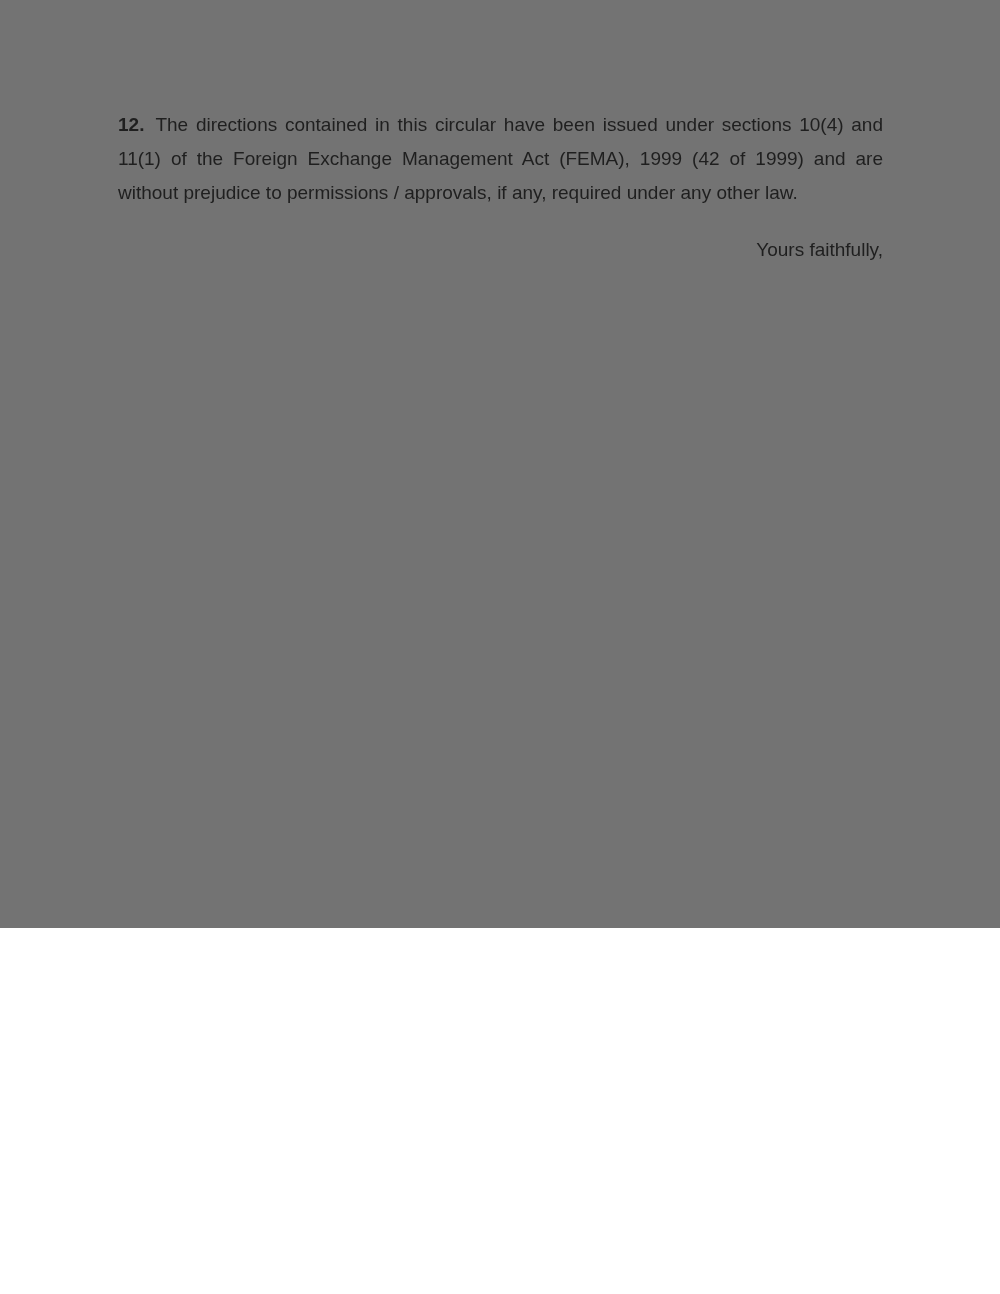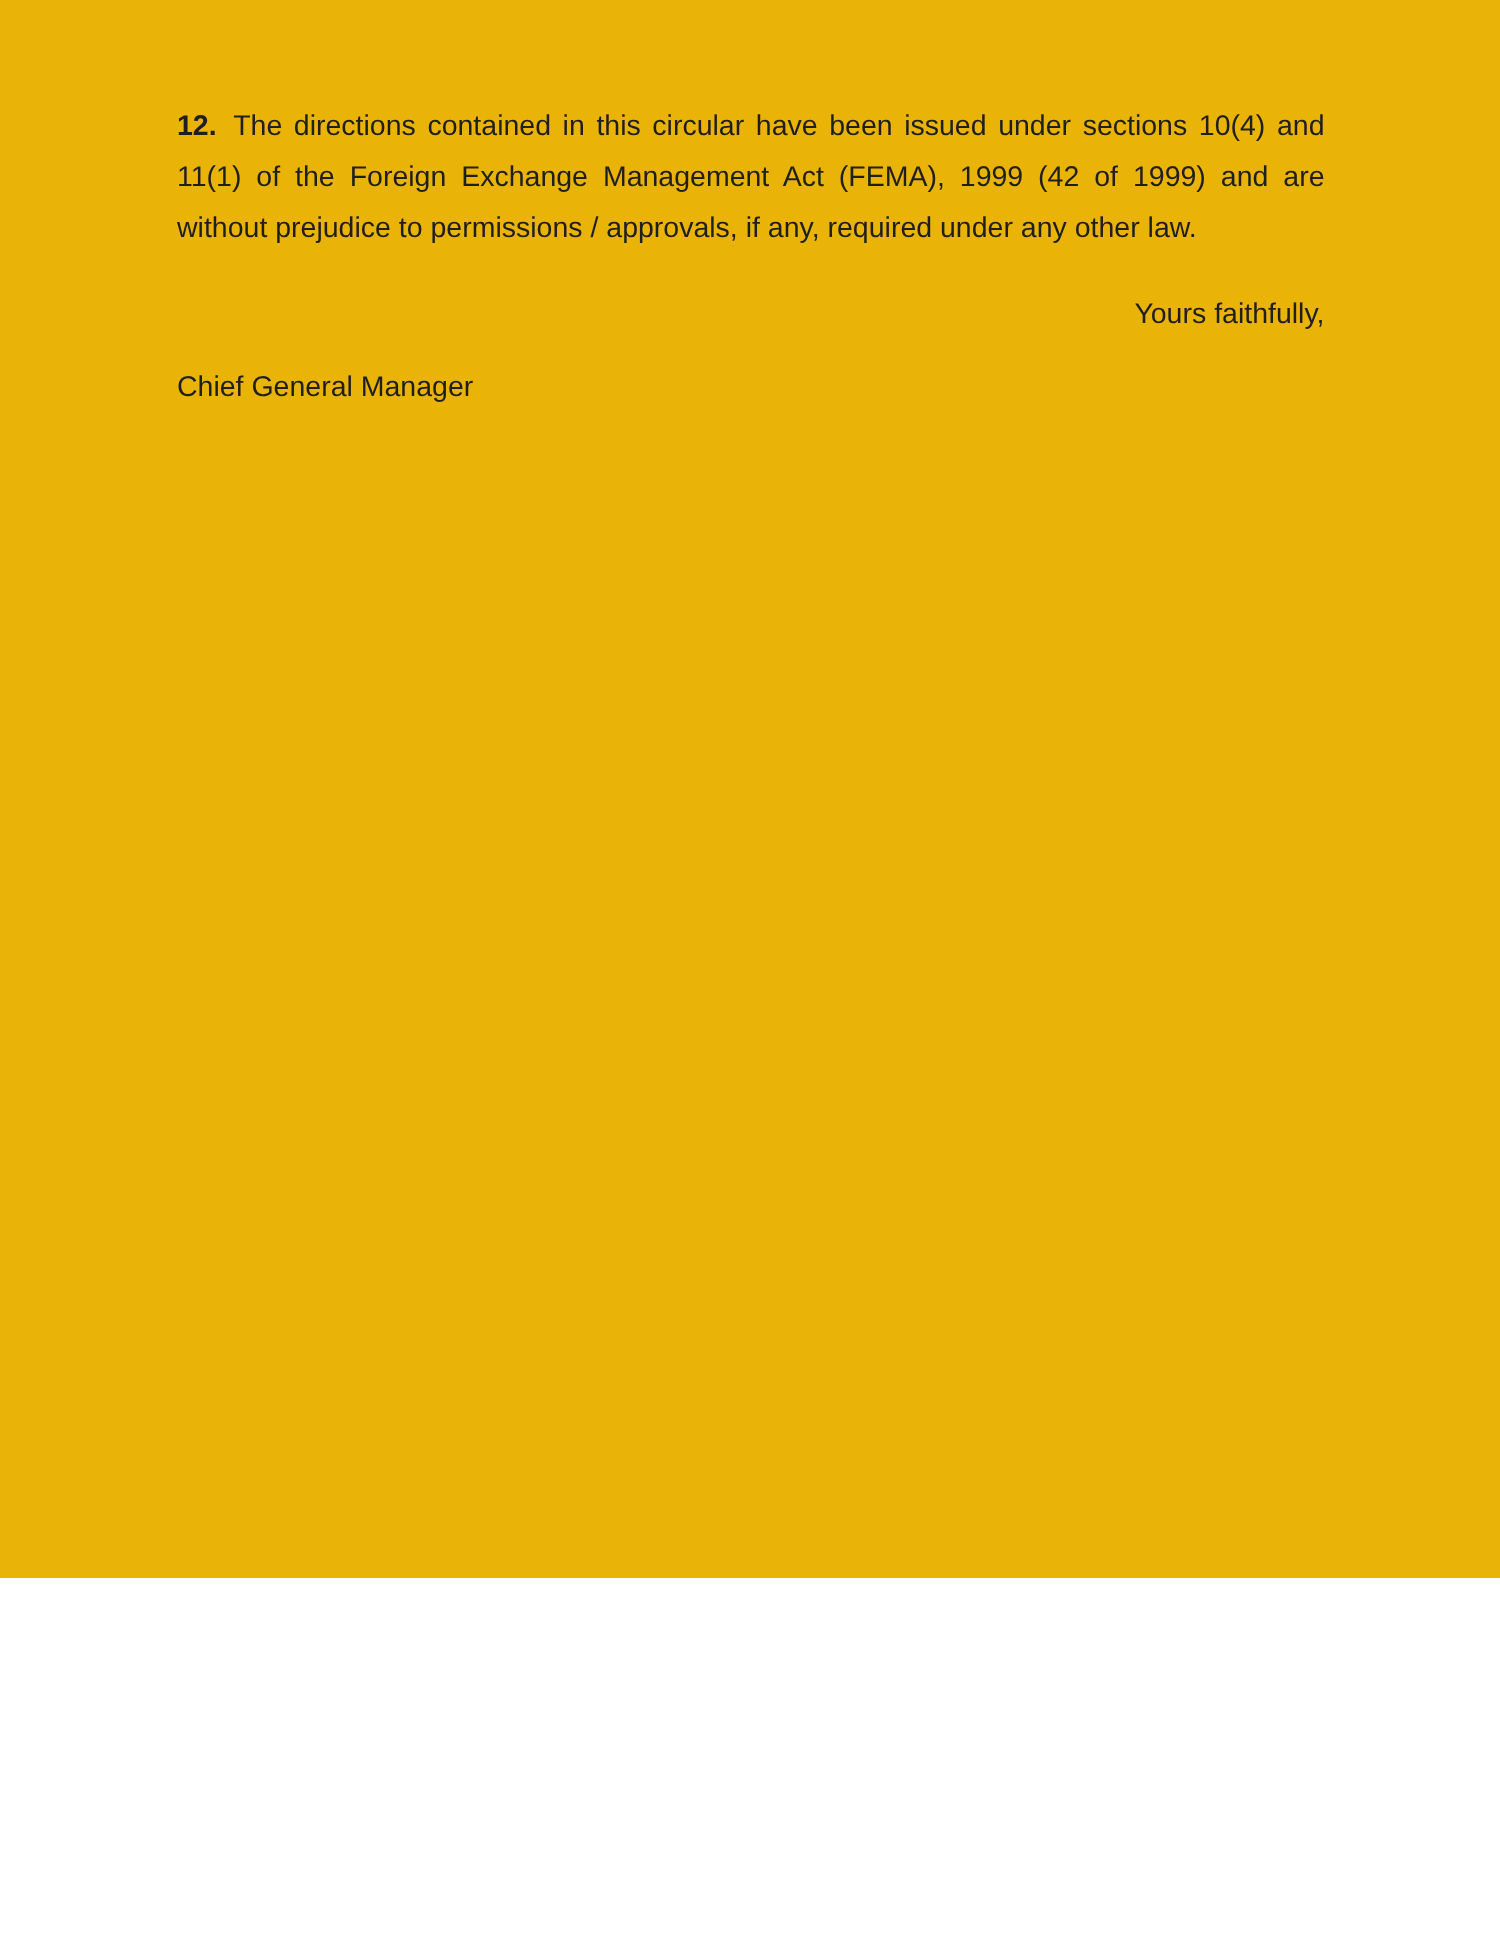--- a/index.html
+++ b/index.html
@@ -6,24 +6,24 @@
   html, body {
     background: #ffffff;
   }
   body {
     font-family: "Liberation Sans", "DejaVu Sans", sans-serif;
     color: #1a1a1a;
   }
   .page {
     position: relative;
     width: 1000px;
-    height: 1052px;
-    background: #eab308;
+    height: 928px;
+    background: #737373;
     overflow: hidden;
-    padding: 68px 117px 0 118px;
+    padding: 108px 117px 0 118px;
   }
   .para {
     font-size: 19px;
     line-height: 34px;
     text-align: justify;
     margin: 0 0 27px 0;
     color: #1f1f1f;
   }
   .para .para-number {
     font-weight: bold;
@@ -46,16 +46,15 @@
 </head>
 <body>
 
 <div class="page">
 
   <p class="para"><span class="para-number">12.</span><span>The directions contained in this circular have been issued under sections 10(4) and 11(1) of the Foreign Exchange Management Act (FEMA), 1999 (42 of 1999) and are without prejudice to permissions / approvals, if any, required under any other law.</span></p>
 
   <p class="closing">Yours faithfully,</p>
 
   <div class="signature">
-    <div>Chief General Manager</div>
   </div>
 
 </div>
 
 </body></html>

